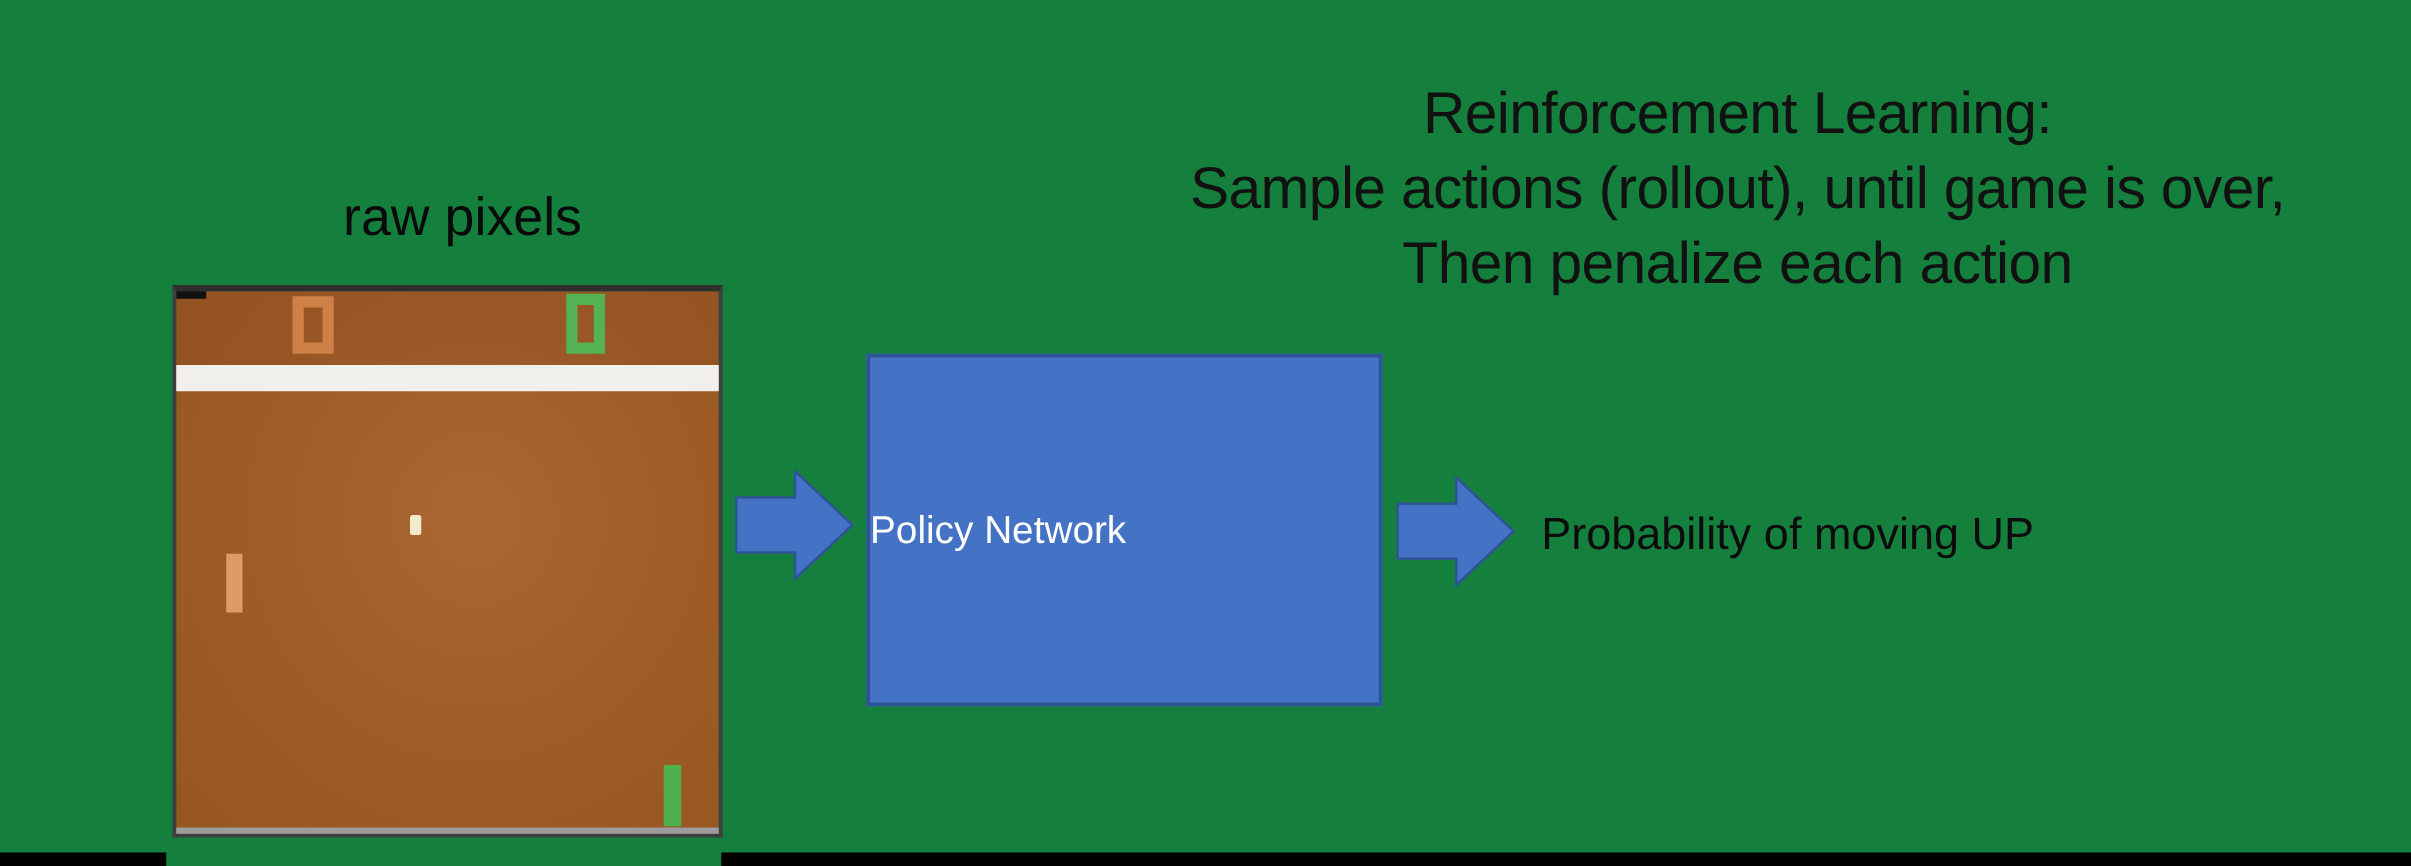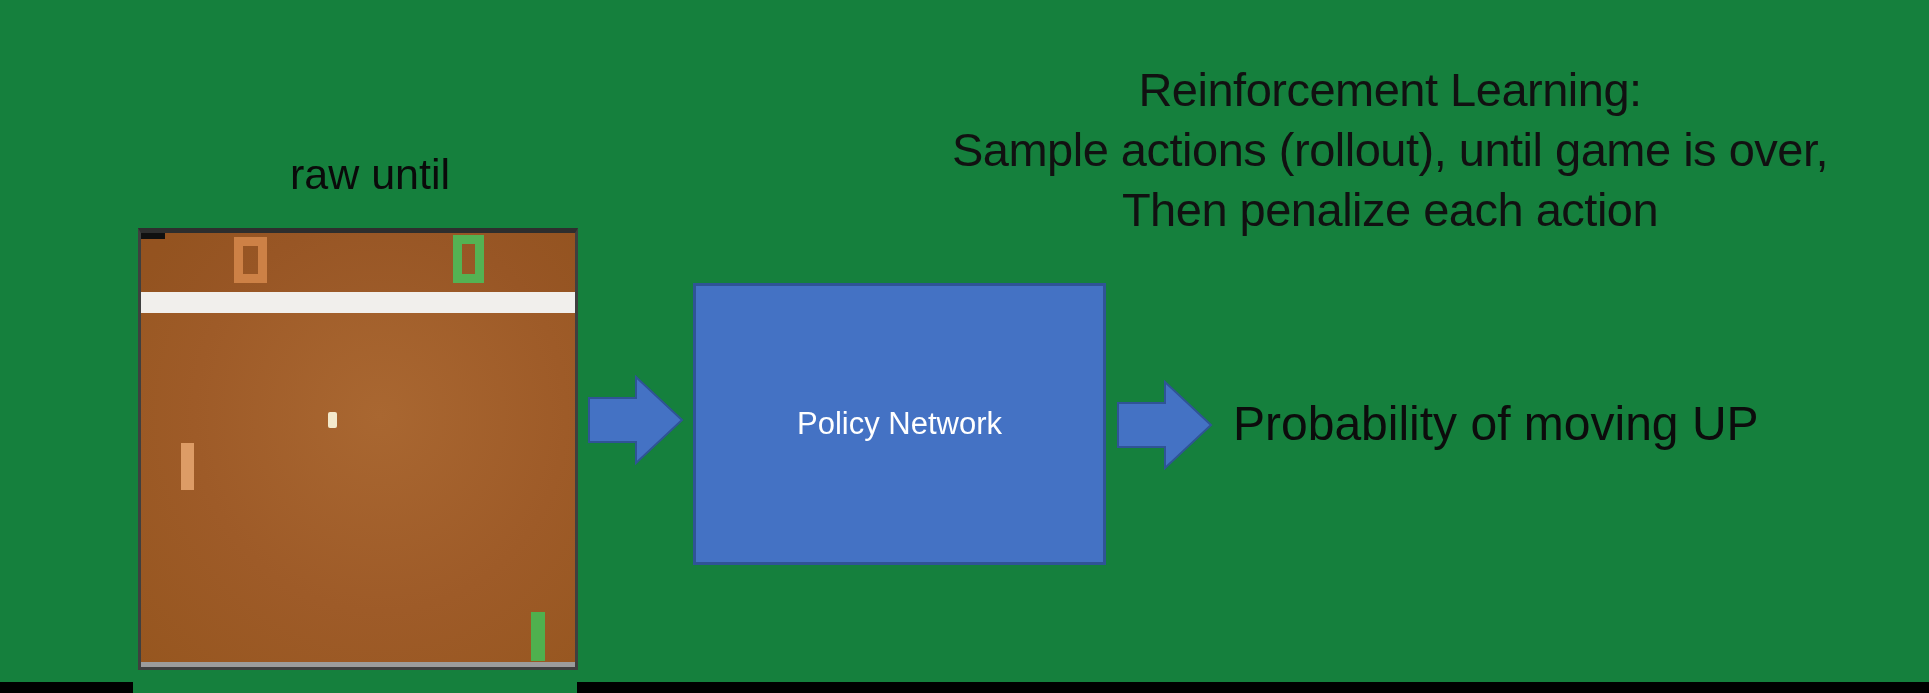--- a/index.html
+++ b/index.html
@@ -94,54 +94,54 @@
   .arrow-2 { left: 1117px; top: 380px; }
 
   
   .policy-box {
     position: absolute;
     left: 693px; top: 283px;
     width: 413px; height: 282px;
     box-sizing: border-box;
     background: #4472c4;
     border: 3px solid #2f5496;
-    display: flex; align-items: center; justify-content: center;
+    display: flex; align-items: center; 
   }
   .policy-box .box-label {
     color: #ffffff;
     font-size: 31px;
     letter-spacing: 0px;
   }
 
   
   .output-label {
     position: absolute;
-    left: 1233px; top: 396px;
+    left: 1233px; top: 406px;
     color: #0c0c0c;
-    font-size: 48px;
+    font-size: 36px;
     white-space: nowrap;
   }
 
   
   .black-bar { position: absolute; background: #000000; height: 11px; top: 682px; }
   .black-bar-left { left: 0; width: 133px; }
   .black-bar-right { left: 577px; width: 1352px; }
 </style>
 </head>
 <body>
 
 <div class="canvas">
 
   <div class="heading">
     <div>Reinforcement Learning:</div>
     <div>Sample actions (rollout), until game is over,</div>
     <div>Then penalize each action</div>
   </div>
 
-  <div class="raw-pixels-label">raw until</div>
+  <div class="raw-pixels-label">raw pixels</div>
 
   <div class="game">
     <div class="score-band"></div>
     <div class="corner-notch"></div>
     <div class="score score-left">0</div>
     <div class="score score-right">0</div>
     <div class="white-band"></div>
     <div class="ball"></div>
     <div class="paddle paddle-left"></div>
     <div class="paddle paddle-right"></div>

